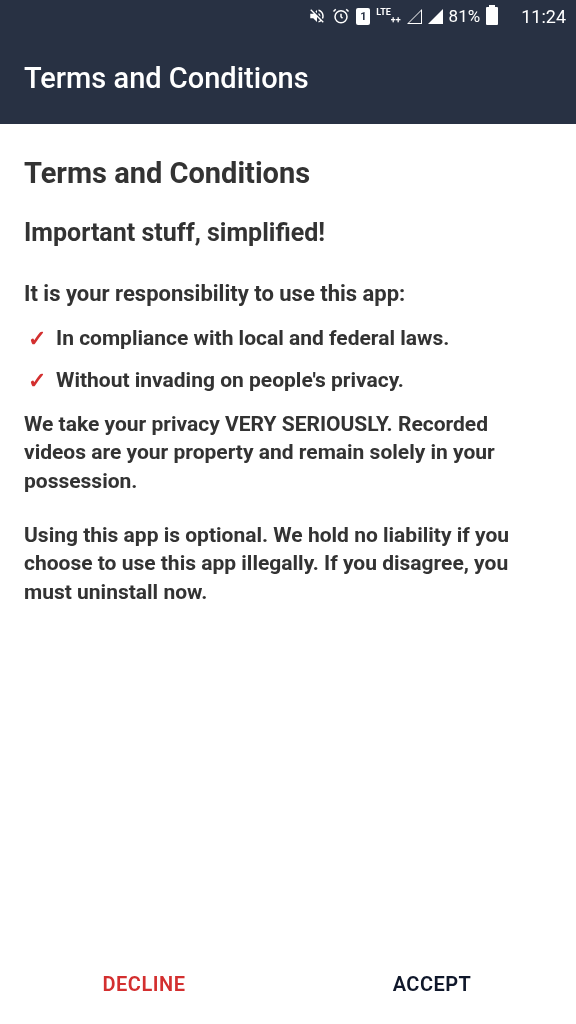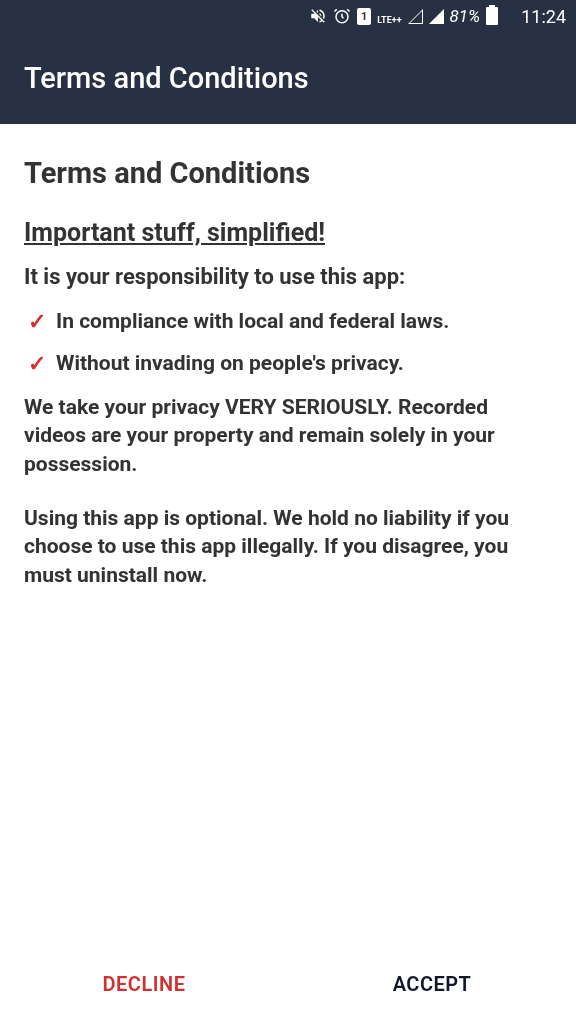--- a/index.html
+++ b/index.html
@@ -22,25 +22,24 @@
       color: #ffffff;
       display: flex;
       align-items: center;
       justify-content: flex-end;
       padding: 0 10px;
       font-size: 16px;
       gap: 6px;
     }
     .status-bar .item {
       display: inline-flex;
-      align-items: flex-end;
+      align-items: flex-start;
     }
     .status-bar .battery-pct {
       font-size: 17px;
-      font-style: italic;
     }
     .status-bar .time {
       font-size: 18px;
       margin-left: 17px;
     }
     .status-bar .sim-box {
       background: #fff;
       color: #283143;
       width: 14px;
       height: 17px;
@@ -75,23 +74,22 @@
     }
     .content h1 {
       font-size: 29px;
       font-weight: bold;
       margin-bottom: 28px;
       color: #333;
     }
     .content h2 {
       font-size: 25px;
       font-weight: bold;
-      margin-bottom: 17px;
-      color: #333;
-      text-decoration: underline;
+      margin-bottom: 34px;
+      color: #333;
     }
     .content h3 {
       font-size: 22px;
       font-weight: bold;
       margin-bottom: 20px;
       color: #333;
     }
     .check-list {
       list-style: none;
       padding-left: 32px;

